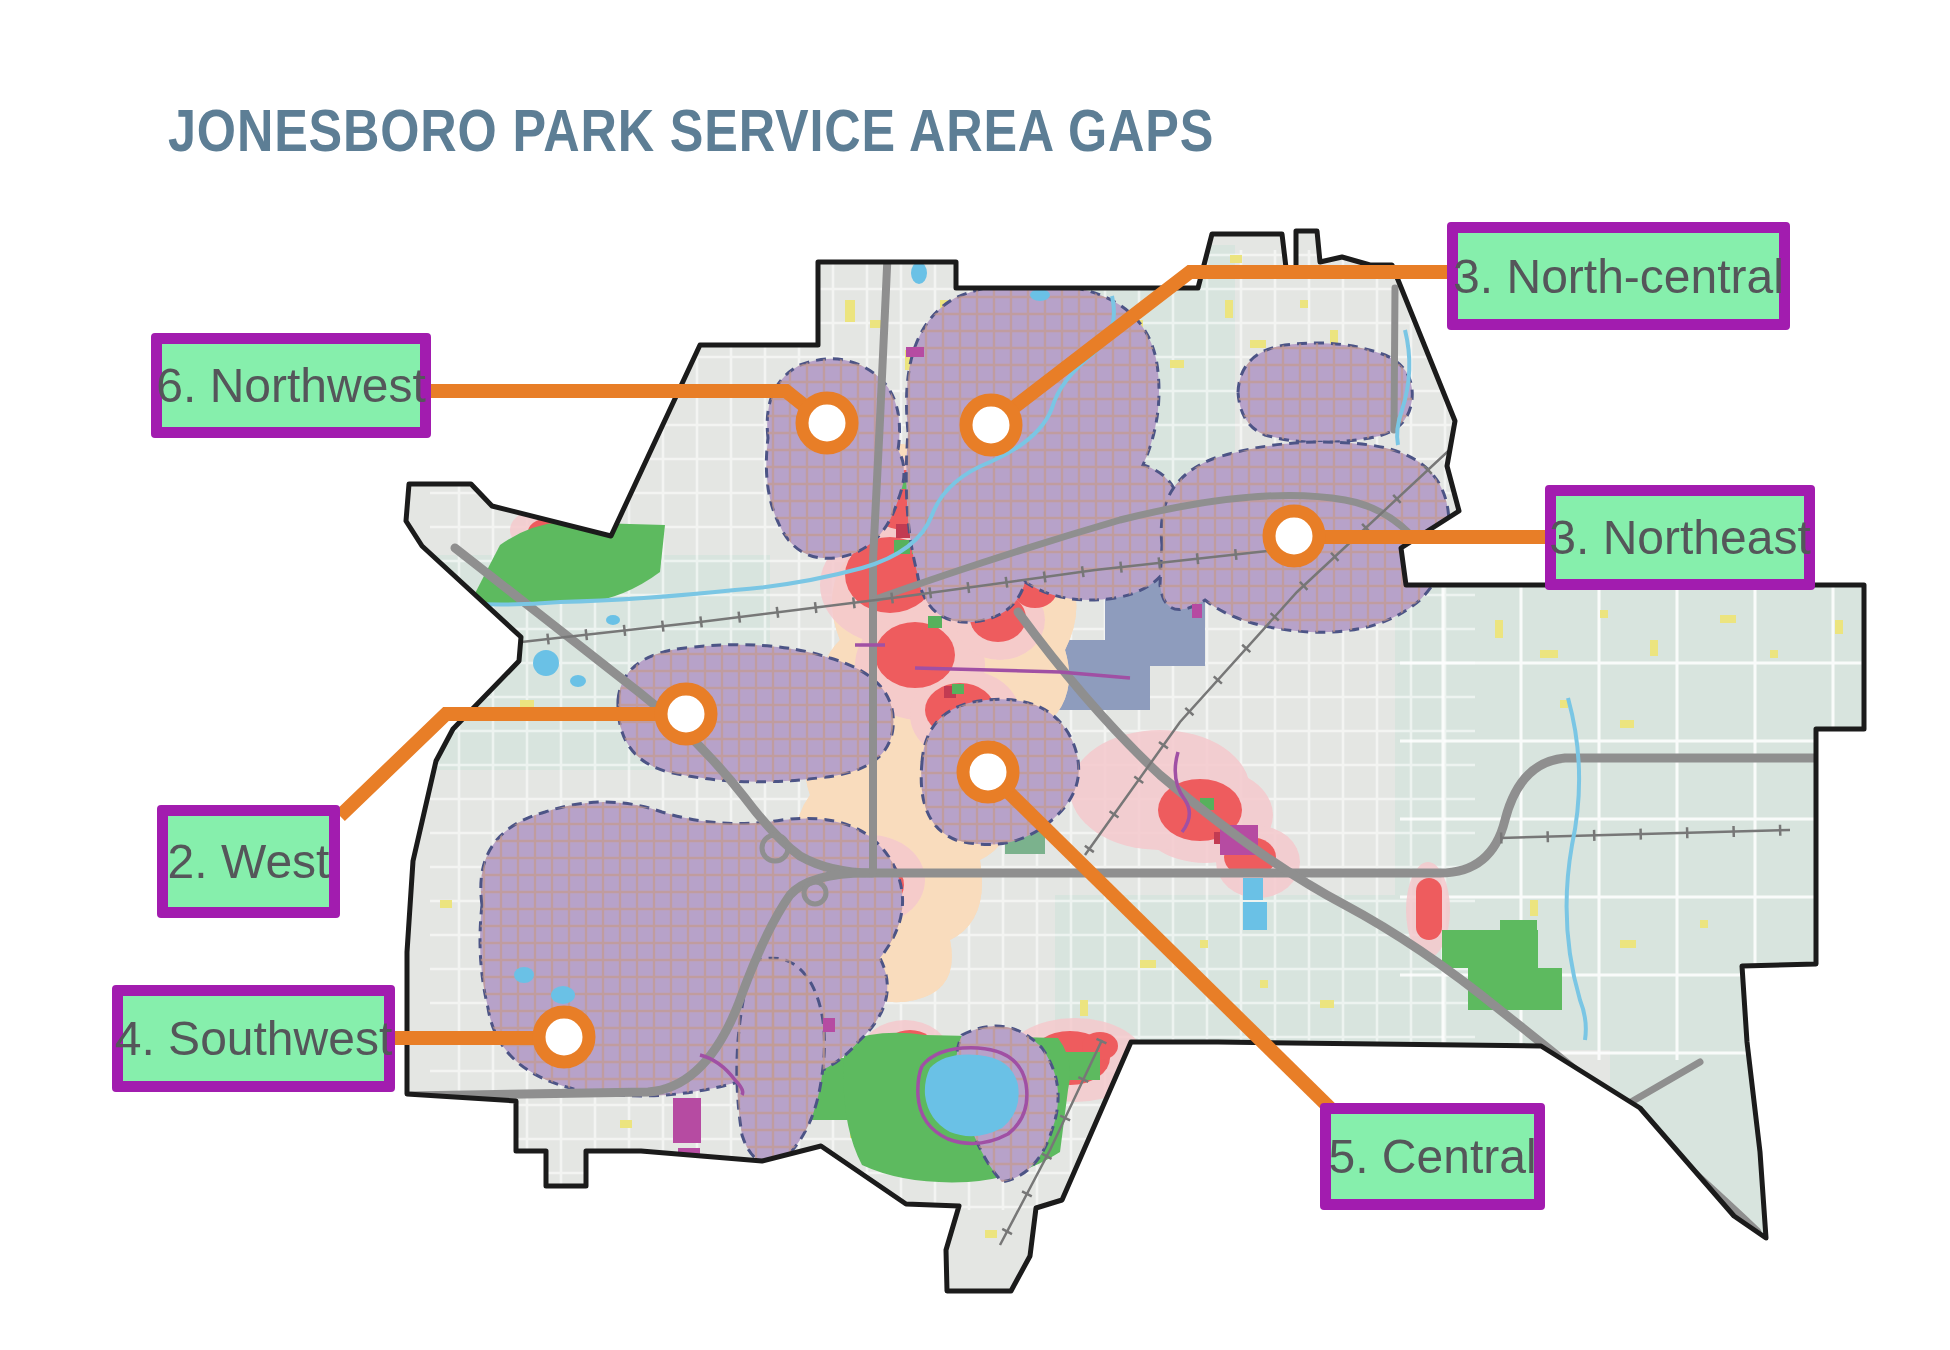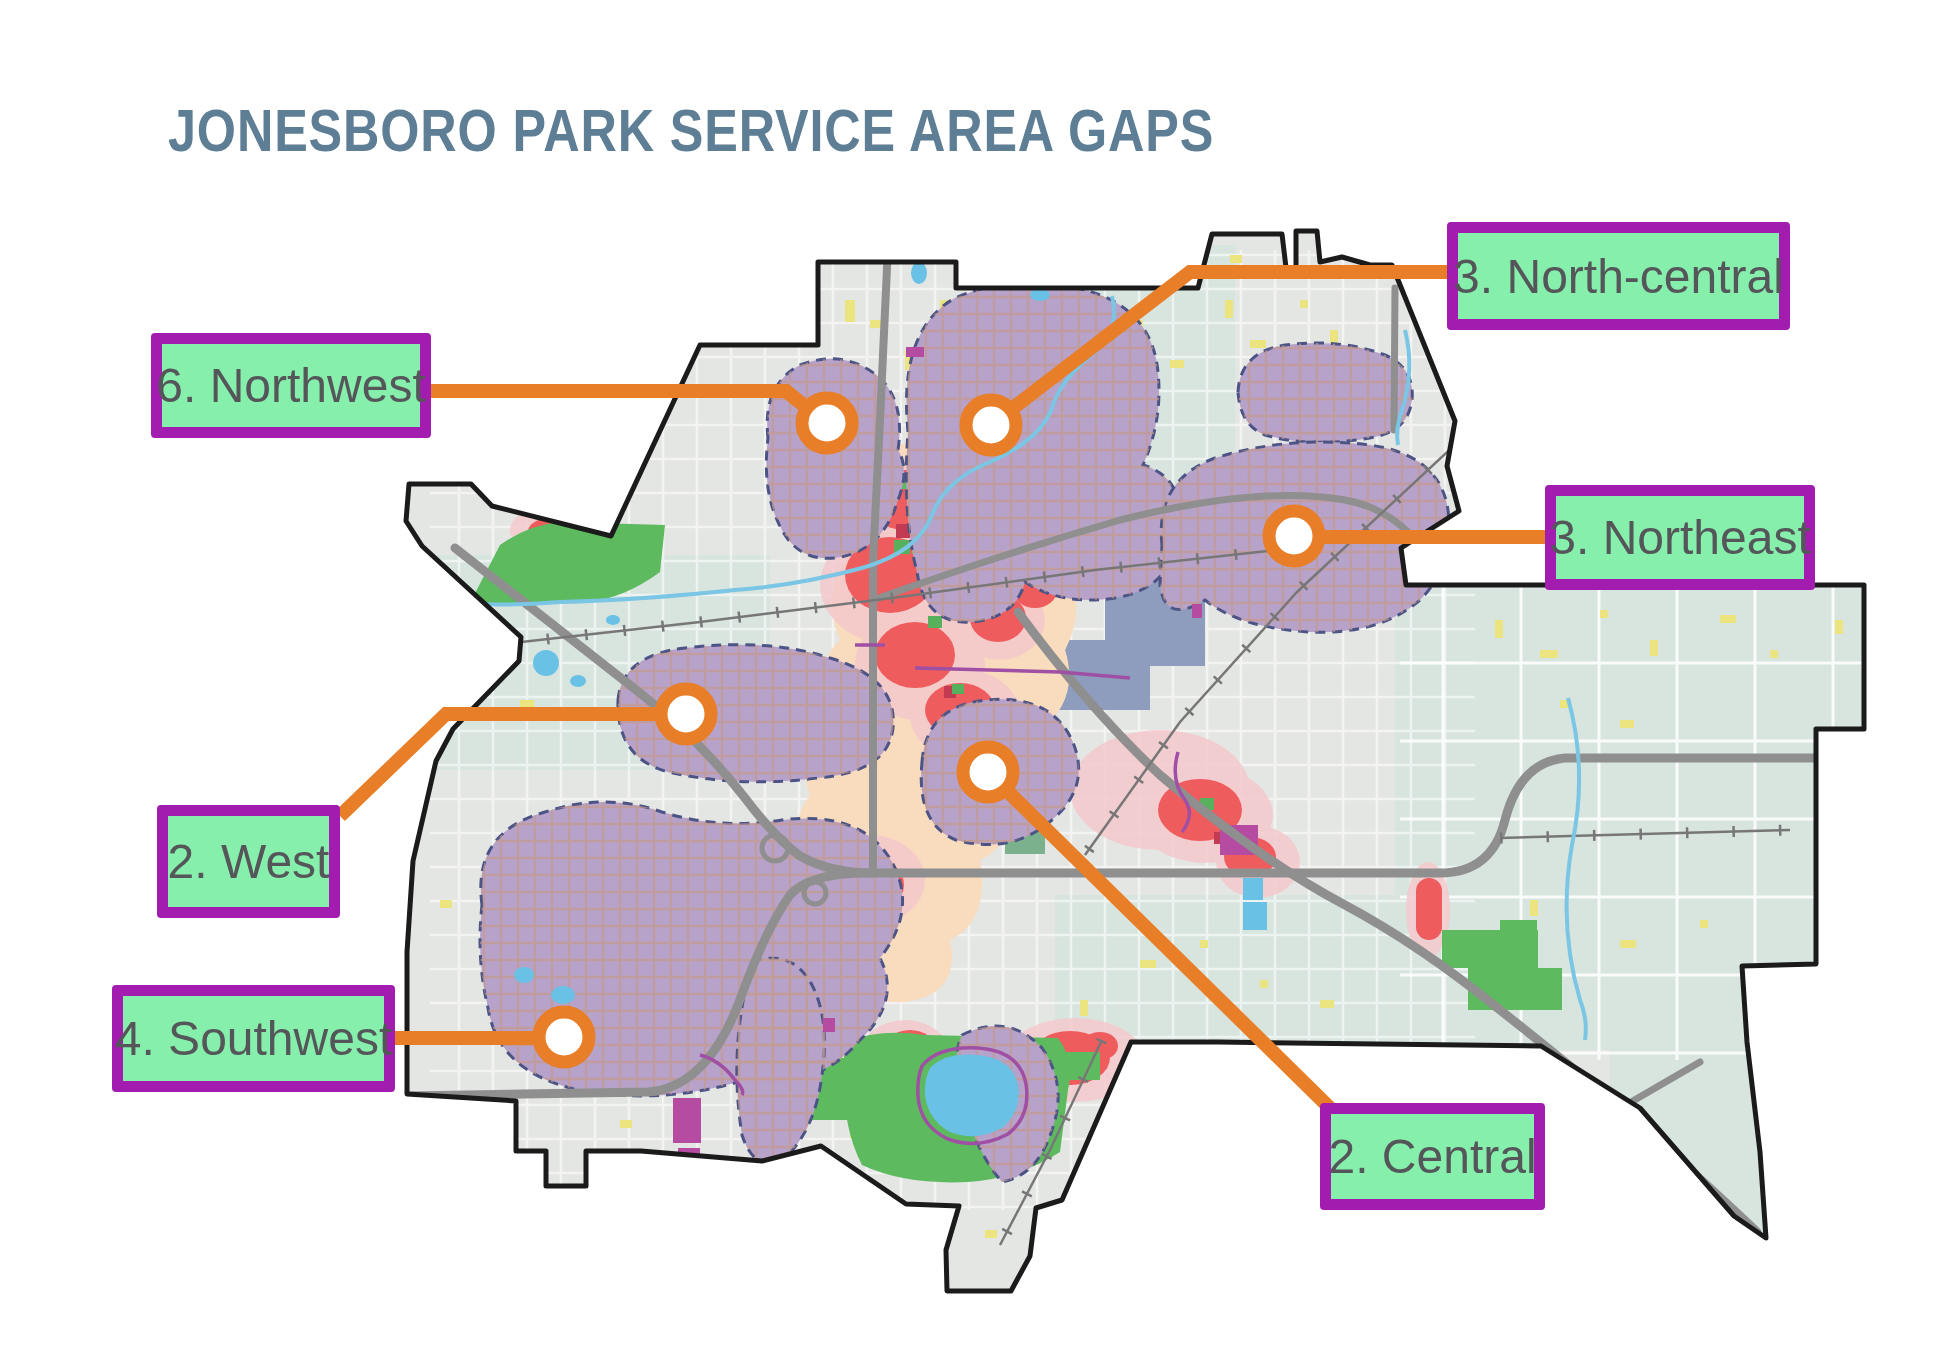--- a/index.html
+++ b/index.html
@@ -294,16 +294,16 @@
 <div class="callout co-ne">
   <span>3. Northeast</span>
 </div>
 <div class="callout co-w">
   <span>2. West</span>
 </div>
 <div class="callout co-sw">
   <span>4. Southwest</span>
 </div>
 <div class="callout co-c">
-  <span>2. Central</span>
+  <span>5. Central</span>
 </div>
 
 </div>
 
 </body></html>

